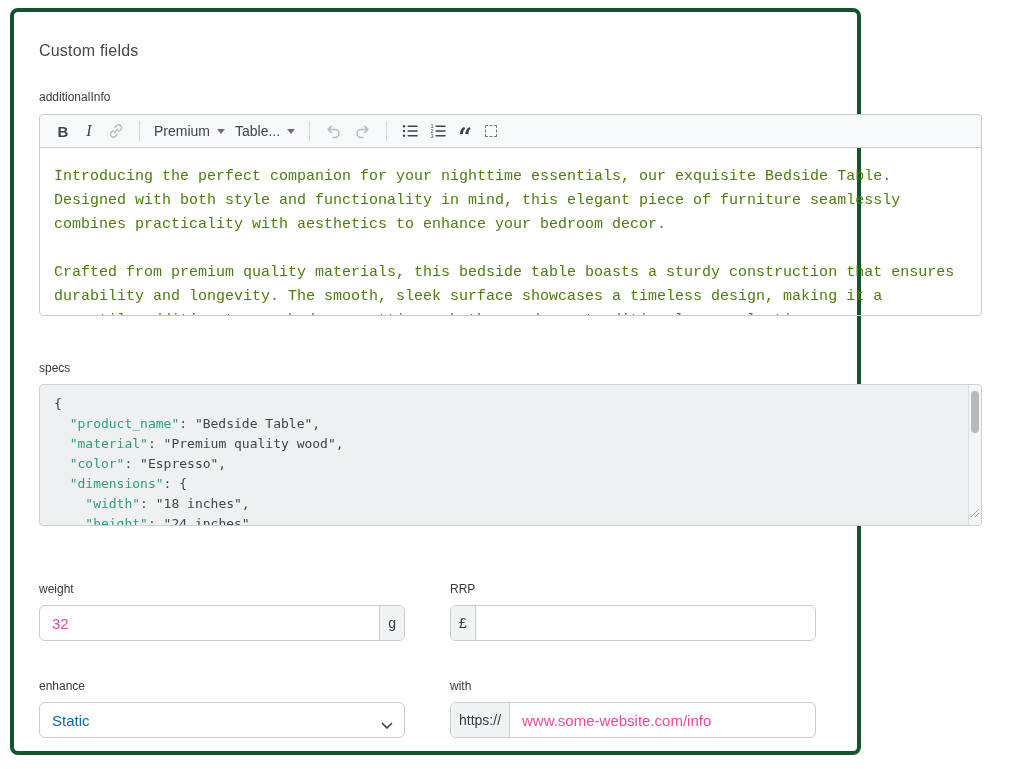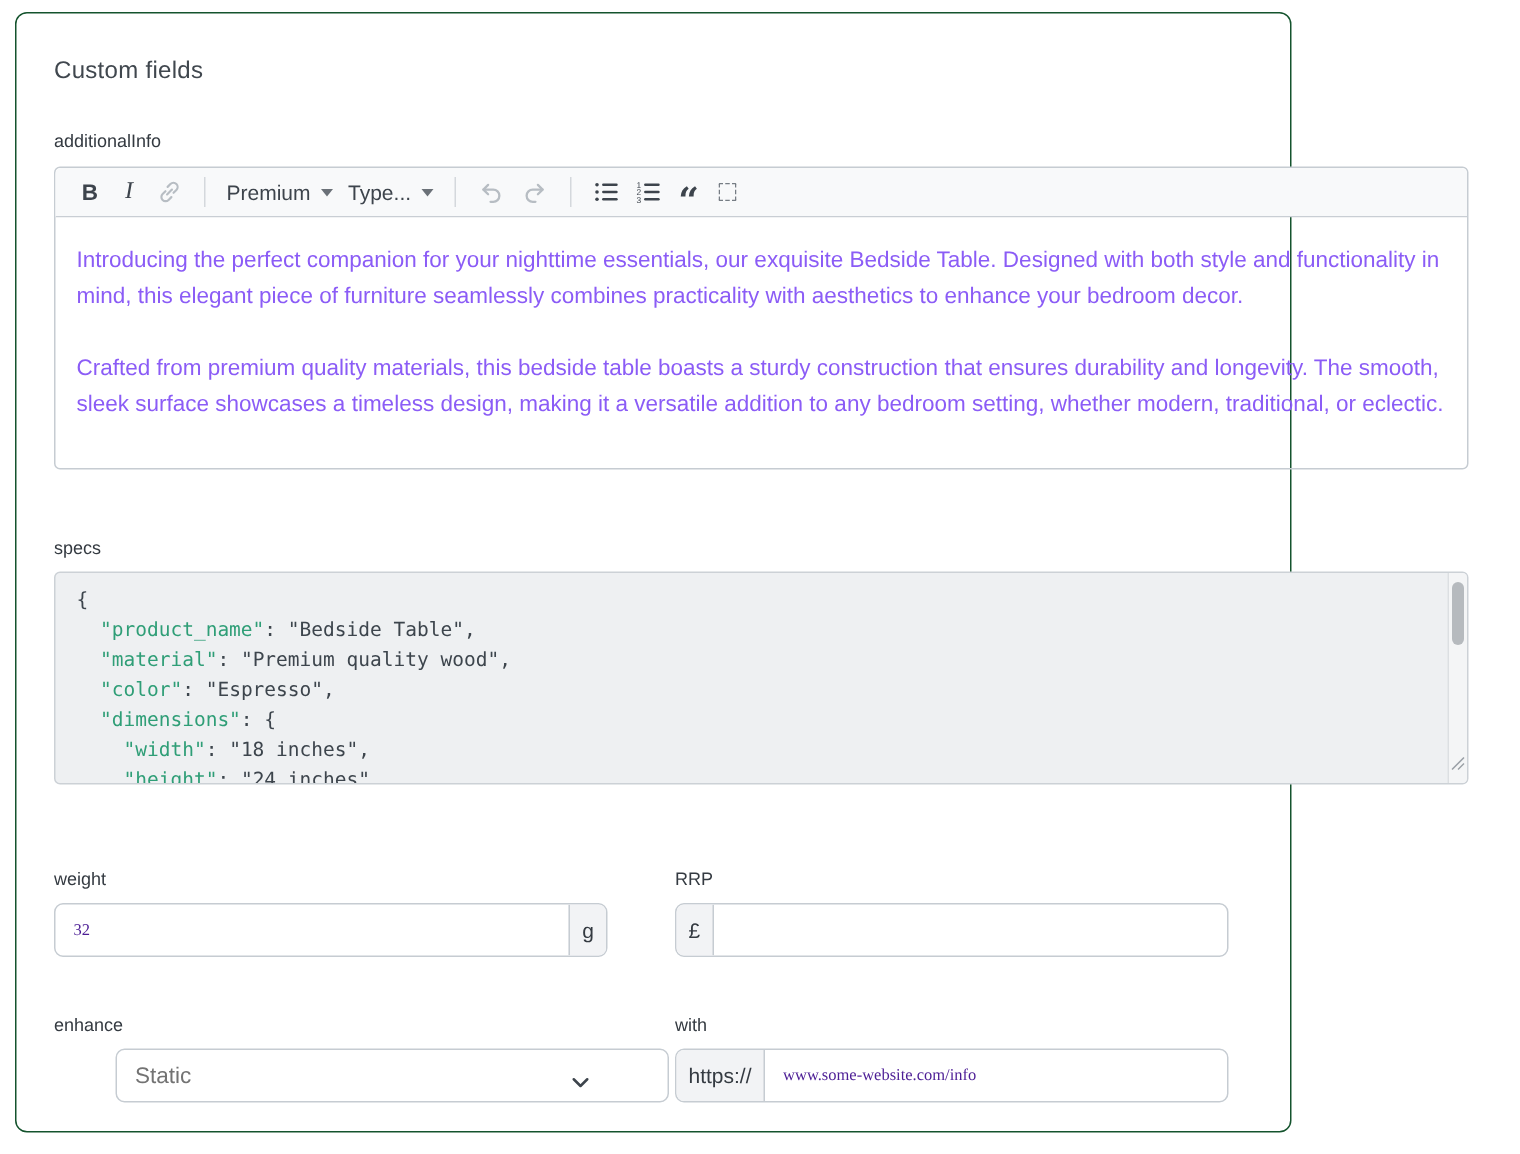--- a/index.html
+++ b/index.html
@@ -6,21 +6,21 @@
   html, body { margin: 0; padding: 0; }
   body {
     width: 1013px; height: 769px;
     background: #ffffff;
     font-family: "Liberation Sans", sans-serif;
     color: #343a41;
   }
   .card {
     margin: 8px 0 0 10px;
     width: 851px; height: 747px;
-    border: 1px solid #14532d;
+    border: 4px solid #14532d;
     border-radius: 8px;
     background: #fff;
     padding: 30px 41px 0 25px;
   }
   .card-title {
     font-size: 16px;
     color: #40474e;
     letter-spacing: .2px;
   }
   .field-label {
@@ -70,22 +70,23 @@
   }
   .dashed-box {
     width: 12px; height: 12px;
     border: 1.5px dashed #767d84;
     border-radius: 1px;
   }
   .editor-content {
     height: 167px; overflow: hidden;
     padding: 17px 14px 0 14px;
     font-size: 15px; line-height: 24px;
-    color: #8b5cf6;
+    color: #4d7c0f;
     border-radius: 0 0 4px 4px;
+    font-family: Liberation Mono, monospace;
   }
   .editor-content p { margin: 0 0 24px 0; }
 
   
   .section-specs { margin-top: 45px; }
   .specs-box {
     position: relative;
     width: 943px; height: 142px;
     background: #eef0f2;
     border: 1px solid #ccd1d6;
@@ -122,43 +123,42 @@
     height: 36px;
     border: 1px solid #c6ccd2;
     border-radius: 6px;
     background: #fff;
     overflow: hidden;
   }
   .ig-input {
     flex: 1; min-width: 0;
     border: none; outline: none; background: transparent;
     padding: 0 12px;
-    font-size: 11px; color: #4c1d95;
-    font-family: Liberation Serif, serif;
+    font-size: 15px; color: #ec4899;
+    font-family: Liberation Sans, sans-serif;
   }
   .ig-addon {
     display: flex; align-items: center;
     padding: 0 8px;
     background: #f2f3f5;
     color: #343a41;
     font-size: 14px;
   }
   .ig-addon.left { border-right: 1px solid #c6ccd2; }
   .ig-addon.right { border-left: 1px solid #c6ccd2; }
   .select-wrap { position: relative; height: 36px; }
   .select-wrap select {
     appearance: none; -webkit-appearance: none;
     width: 100%; height: 36px;
     border: 1px solid #c6ccd2; border-radius: 6px;
     background: #fff;
     padding: 0 30px 0 12px;
-    font-size: 15px; color: #737373;
+    font-size: 15px; color: #0369a1;
     font-family: "Liberation Sans", sans-serif;
     outline: none;
-    margin-left: 41px;
   }
   .select-chevron { position: absolute; right: 12px; top: 14px; pointer-events: none; }
 </style>
 </head>
 <body>
 
 <div class="card">
   <div class="card-title">Custom fields</div>
 
   <div class="section-additional">
@@ -175,21 +175,21 @@
               <path d="M13 10.6 15.1 8.5a3.1 3.1 0 0 0-4.4-4.4L8.6 6.2"></path>
             </svg>
           </span>
         </span>
         <span class="tb-sep"></span>
         <span class="tb-btn">
           <span>Premium</span>
           <span class="caret"></span>
         </span>
         <span class="tb-btn">
-          <span>Type...</span>
+          <span>Table...</span>
           <span class="caret"></span>
         </span>
         <span class="tb-sep"></span>
         <span class="tb-btn icon-dim">
           <span style="display:inline-flex;">
             <svg width="19" height="19" viewBox="0 0 20 20" fill="none" stroke-width="1.6" stroke-linecap="round" stroke-linejoin="round">
               <path d="M4.5 7.8h6.9a4.3 4.3 0 0 1 0 8.6H9.5"></path>
               <path d="M7.8 4.5 4.5 7.8l3.3 3.3"></path>
             </svg>
           </span>

